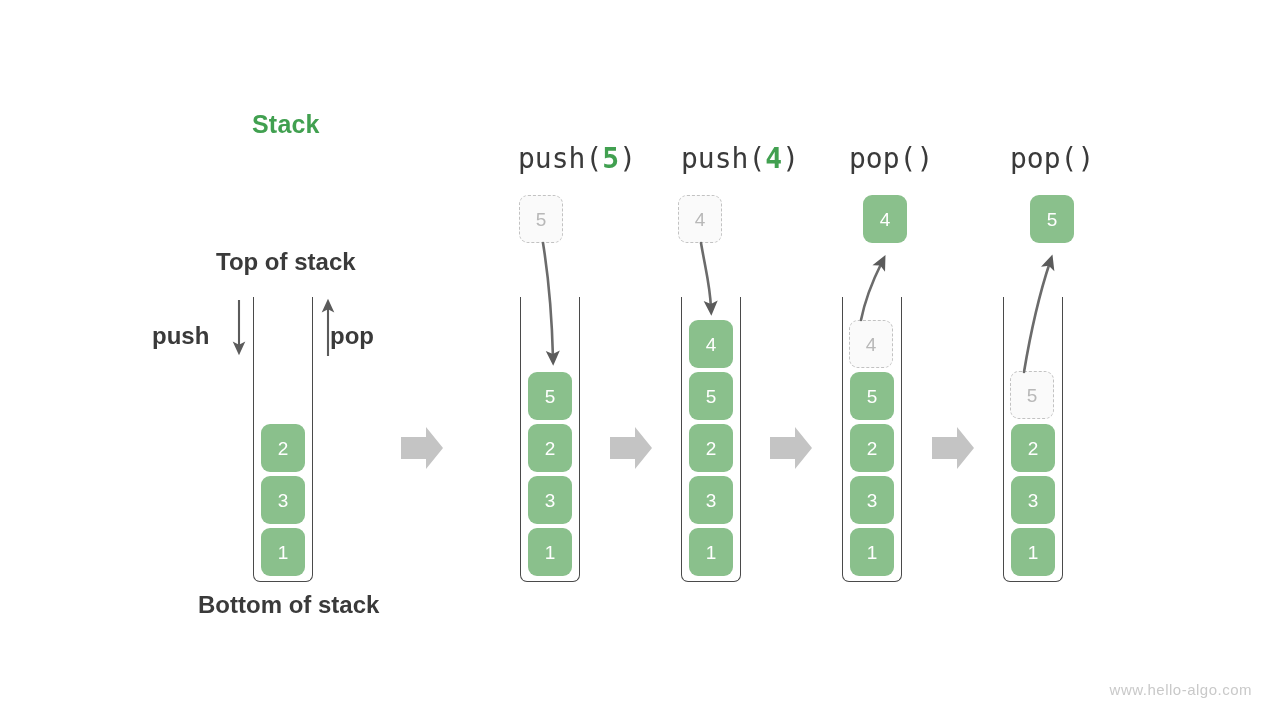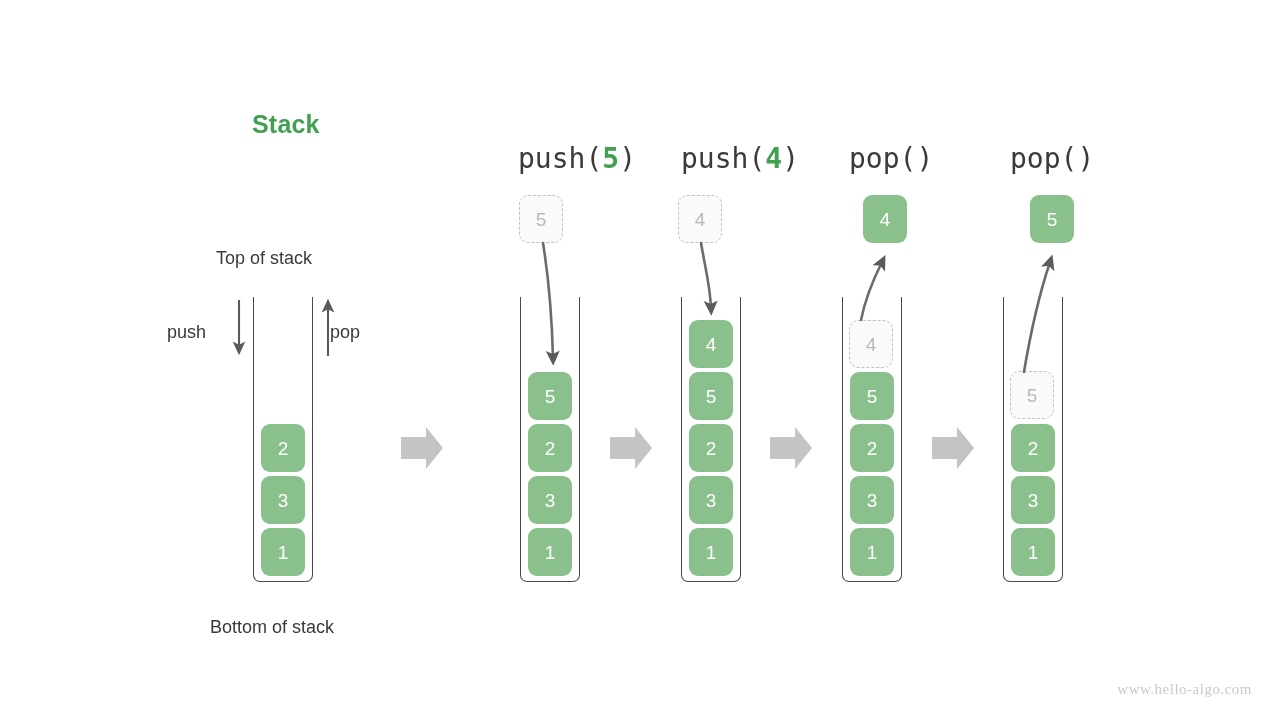--- a/index.html
+++ b/index.html
@@ -15,38 +15,38 @@
   
   .diagram-title{
     position:absolute;
     font-size:25px;font-weight:bold;
     color:#41a050;
     white-space:nowrap;
     letter-spacing:.2px;
   }
   .edge-label{
     position:absolute;
-    font-size:18px;font-weight:normal;
+    font-size:24px;font-weight:bold;
     color:#3a3a3a;
     white-space:nowrap;
   }
   .op-label{
     position:absolute;
     font-family:"DejaVu Sans Mono", monospace;
     font-size:28px;
     color:#3a3a3a;
     white-space:nowrap;
     letter-spacing:0px;
   }
   .op-label .arg{color:#41a050;font-weight:bold;}
 
   .watermark{
     position:absolute;
     right:28px;bottom:22px;
-    font-family:Liberation Serif, serif;
+    font-family:Liberation Sans, sans-serif;
     font-size:15px;
     color:#c9c9c9;
     letter-spacing:.5px;
     white-space:nowrap;
   }
 
   
   .column{position:absolute;top:0;left:0;}
 
   .container-u{
@@ -87,23 +87,23 @@
 </style>
 </head>
 <body>
 
 <div id="stage">
 
   <div class="diagram-title" style="left:252px;top:110px;">Stack</div>
 
   <div class="edge-label" style="left:216px;top:248px;">Top of stack</div>
 
-  <div class="edge-label" style="left:198px;top:617px;margin-left:12px;">Bottom of stack</div>
-
-  <div class="edge-label" style="left:167px;top:322px;">push</div>
+  <div class="edge-label" style="left:198px;top:591px;">Bottom of stack</div>
+
+  <div class="edge-label" style="left:152px;top:322px;">push</div>
 
   <div class="edge-label" style="left:330px;top:322px;">pop</div>
 
   <div class="column">
     <div class="container-u" style="left:253px;top:297px;"></div>
     <div class="cell solid" style="left:261px;top:424px;">2</div>
     <div class="cell solid" style="left:261px;top:476px;">3</div>
     <div class="cell solid" style="left:261px;top:528px;">1</div>
   </div>
 

